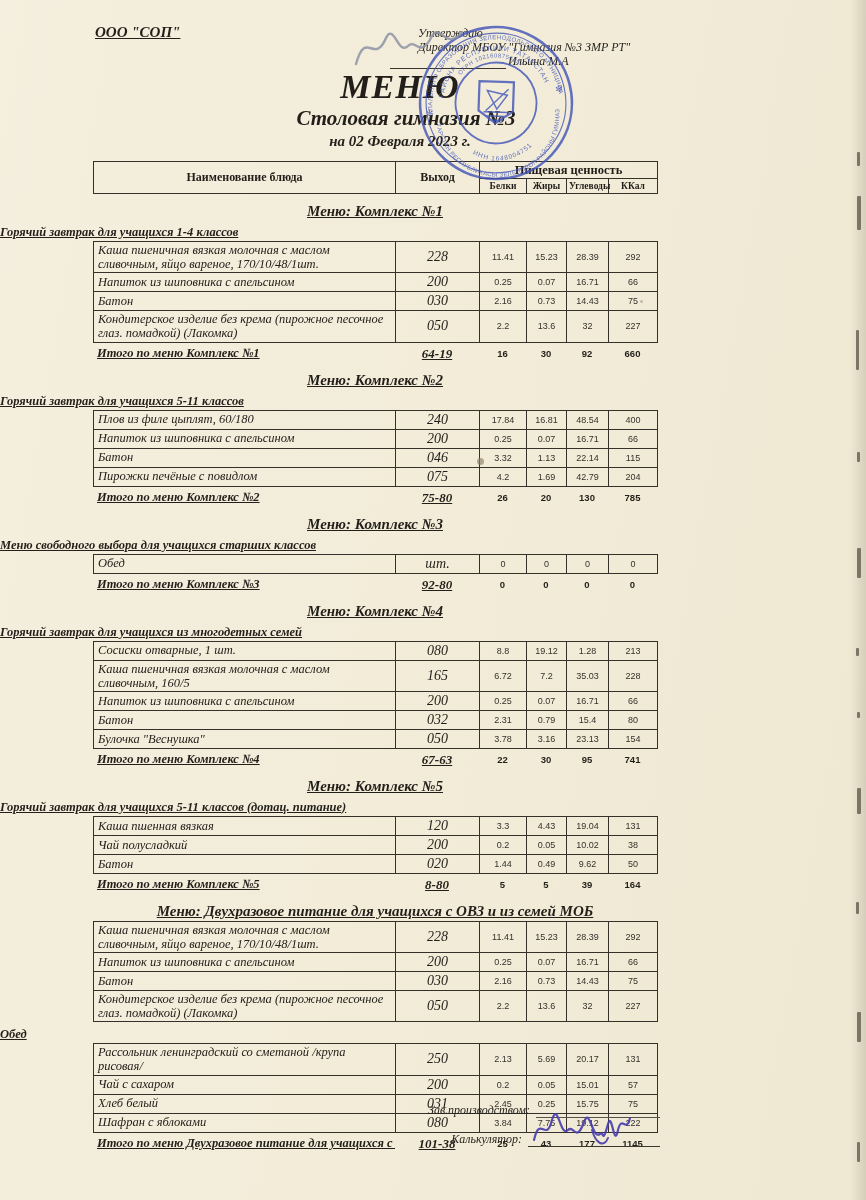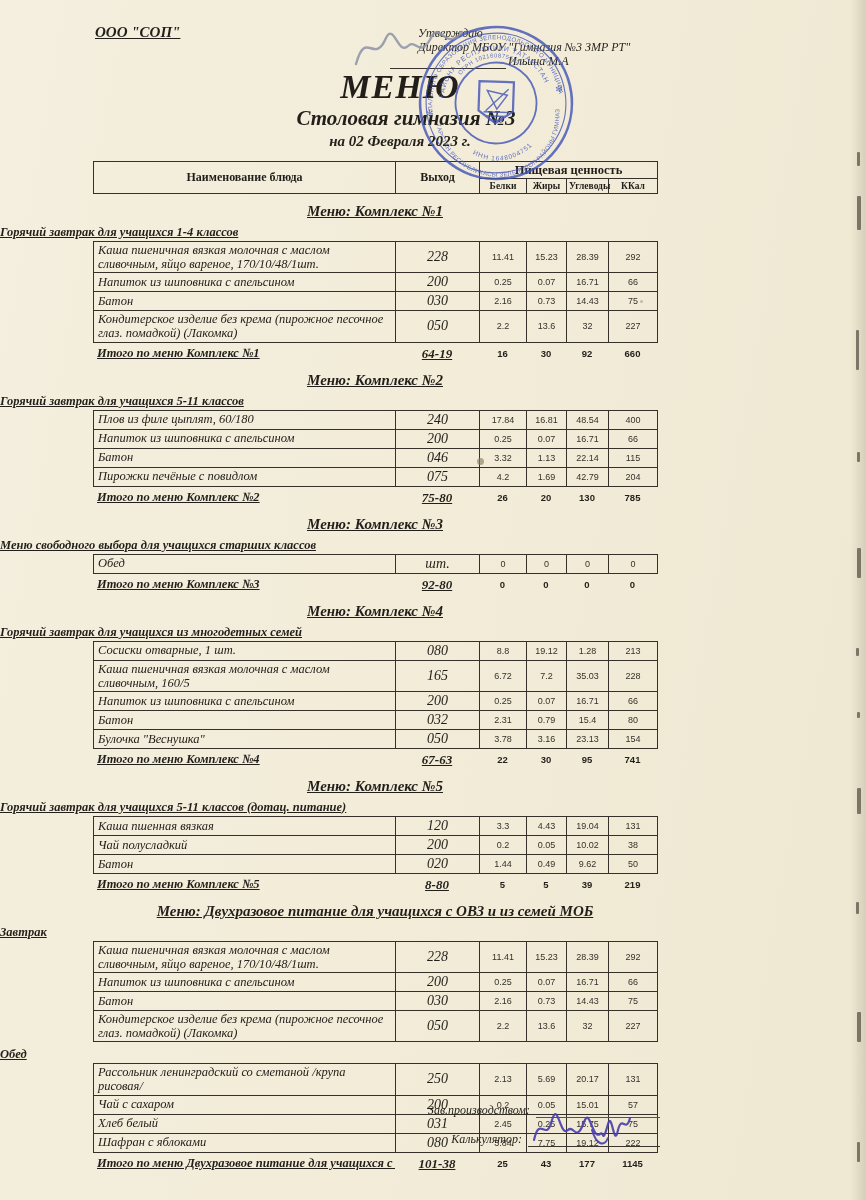--- a/index.html
+++ b/index.html
@@ -441,28 +441,27 @@
               <col style="width:42px">
               <col style="width:49px">
             </colgroup>
             <tbody>
               <tr>
                 <td class="total-label">Итого по меню Комплекс №5</td>
                 <td class="total-out">8-80</td>
                 <td class="total-val">5</td>
                 <td class="total-val">5</td>
                 <td class="total-val">39</td>
-                <td class="total-val">219</td>
+                <td class="total-val">164</td>
               </tr>
             </tbody>
           </table>
         </div>
         <div class="section">
           <div class="sec-title">Меню: Двухразовое питание для учащихся с ОВЗ и из семей МОБ</div>
-          <div class="sec-sub">Завтрак</div>
           <table class="rows-table">
             <colgroup>
               <col style="width:302px">
               <col style="width:84px">
               <col style="width:47px">
               <col style="width:40px">
               <col style="width:42px">
               <col style="width:49px">
             </colgroup>
             <tbody>

